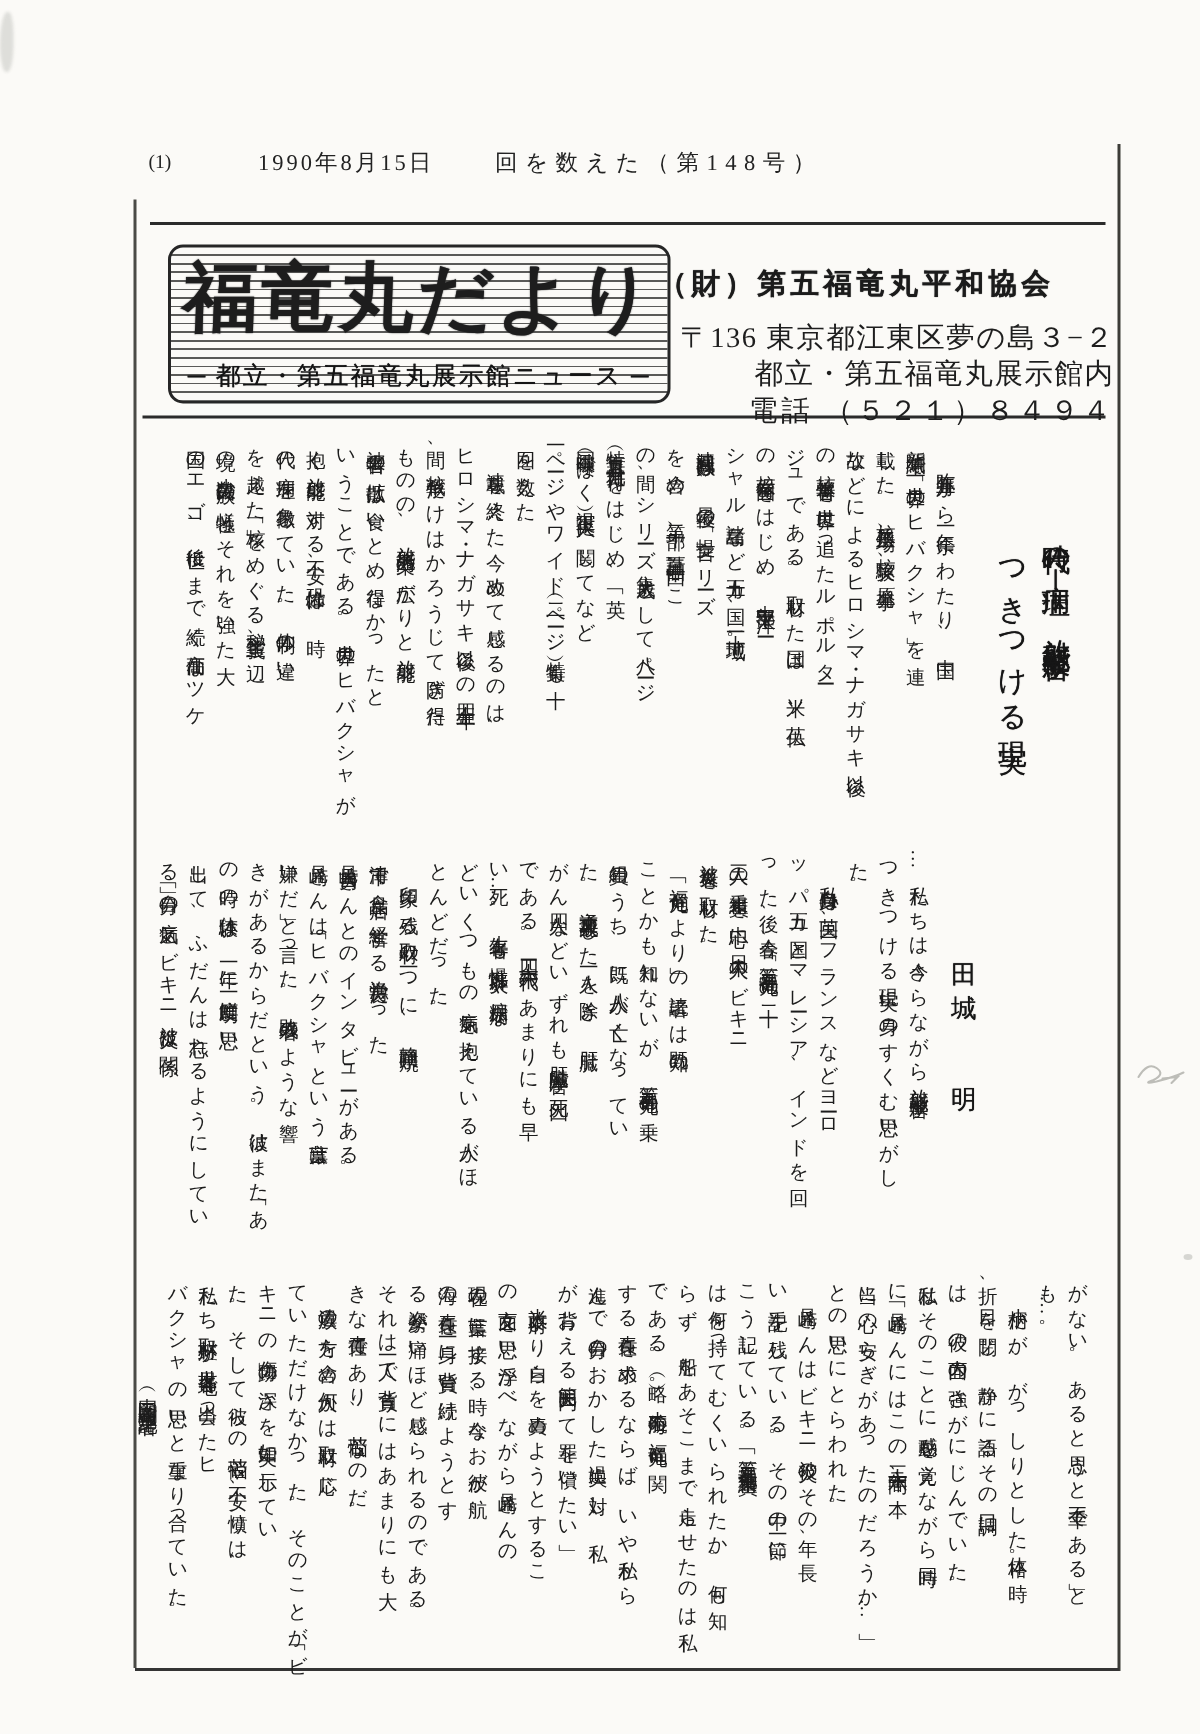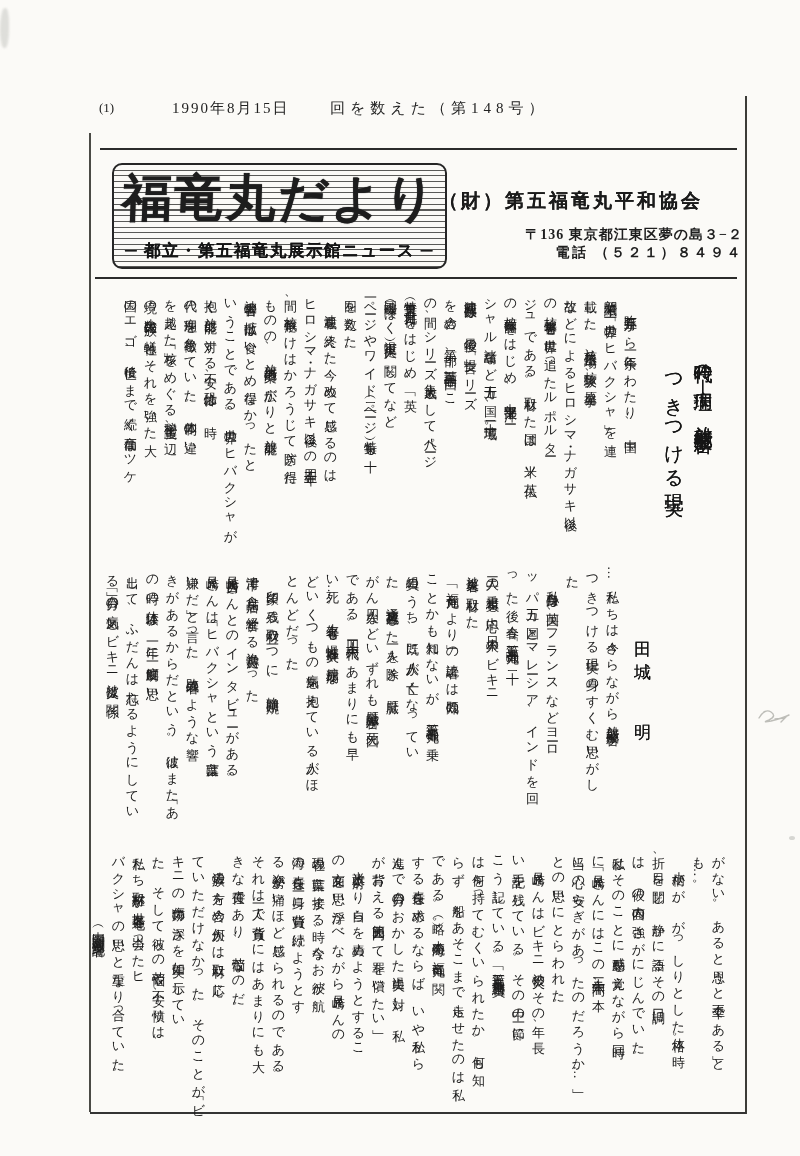--- a/index.html
+++ b/index.html
@@ -34,31 +34,31 @@
       #5a5a58 4.6px, #5a5a58 5.7px);
     display:flex;flex-direction:column;align-items:center;justify-content:space-between;
     overflow:hidden;
   }
   #masthead-title{
     font-size:50px;font-weight:bold;letter-spacing:2px;white-space:nowrap;
     color:#1d1d1d;line-height:1.35;transform:skewX(-2deg);
     text-shadow:0 0 1px #1d1d1d;
   }
   #masthead-subtitle{
-    font-size:16.5px;font-weight:bold;letter-spacing:1.5px;white-space:nowrap;
+    font-size:16.5px;font-weight:normal;letter-spacing:1.5px;white-space:nowrap;
     color:#141414;padding-bottom:5px;text-shadow:0 0 .5px #141414;
   }
 
   
   #publisher{right:57px;top:176px;text-align:right;white-space:nowrap;}
   #publisher-name{
     font-size:19px;font-weight:bold;letter-spacing:3px;
-    margin:12px 40px 12px 0;text-shadow:0 0 .6px #1b1b1b;
-  }
-  .pub-line{font-size:14px;font-weight:bold;letter-spacing:1px;line-height:1.28;color:#1e1e1e;}
+    margin:0 40px 12px 0;text-shadow:0 0 .6px #1b1b1b;
+  }
+  .pub-line{font-size:19px;font-weight:normal;letter-spacing:1px;line-height:1.28;color:#1e1e1e;}
   #publisher-phone{letter-spacing:2.5px;}
 
   
   .vtext{
     writing-mode:vertical-rl;text-orientation:mixed;
     color:#1c1c1c;
   }
   .vtext p{margin:0;padding:0;}
   .vband{font-size:13px;letter-spacing:1.6px;line-height:20px;height:272px;}
   #article-title{
@@ -95,20 +95,21 @@
 <div id="rule-bottom" class="abs rule"></div>
 
 <div id="masthead-box" class="abs">
   <div id="masthead-title">福竜丸だより</div>
   <div id="masthead-subtitle">─ 都立・第五福竜丸展示館ニュース ─</div>
 </div>
 
 <div id="publisher" class="abs">
   <div id="publisher-name">（財）第五福竜丸平和協会</div>
   <div class="pub-line">〒136 東京都江東区夢の島３−２</div>
+  <div class="pub-line">都立・第五福竜丸展示館内</div>
   <div class="pub-line" id="publisher-phone">電話 （５２１）８４９４</div>
 </div>
 
 <div id="article-title" class="abs vtext">
   <p class="t1">時代の病理──放射能被害が</p>
   <p class="t2">つきつける現実</p>
 </div>
 
 <div id="article-author" class="abs vtext">田城　明</div>
 

